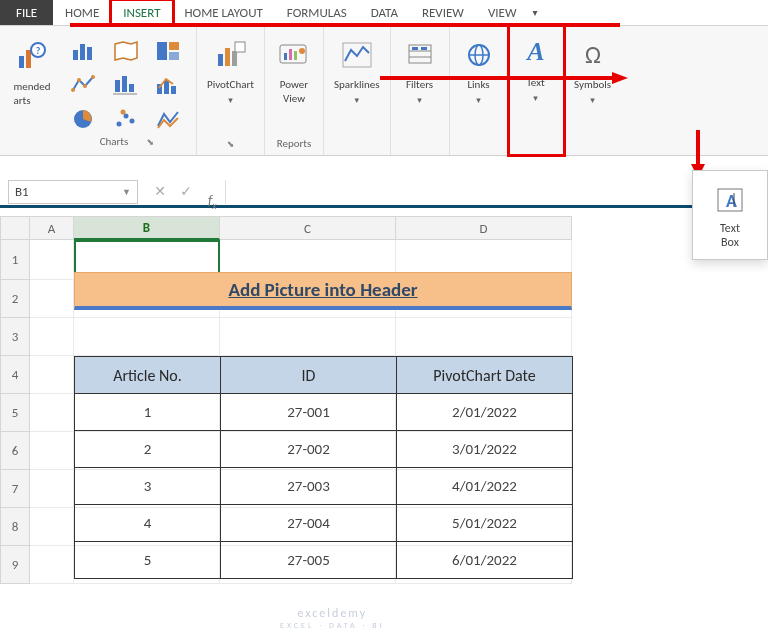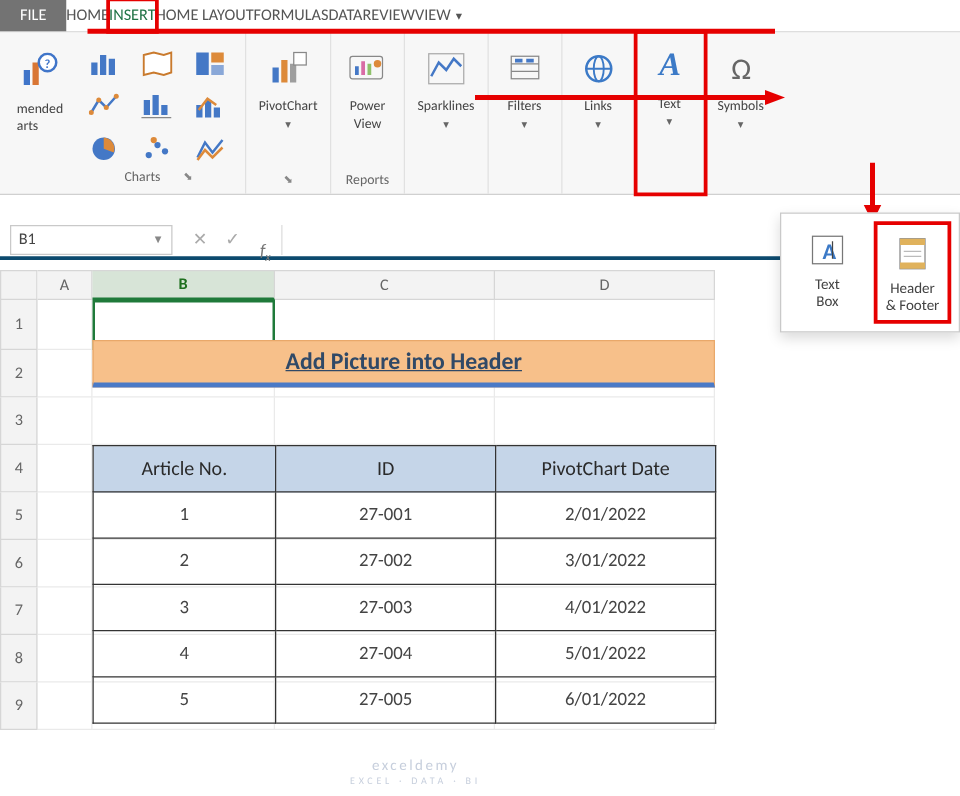--- a/index.html
+++ b/index.html
@@ -16,31 +16,31 @@
 
   
   .tab-bar {
     height: 26px;
     display: flex;
     align-items: stretch;
     border-bottom: 1px solid #d4d4d4;
     background: #fff;
   }
   .tab {
-    padding: 0 0;
+    padding: 0 12px;
     display: flex;
     align-items: center;
     font-size: 13px;
     color: #555;
     cursor: pointer;
     height: 100%;
     letter-spacing: 0 ;
   }
   .tab.file {
-    background: #737373;
+    background: #404040;
     color: #fff;
     font-weight: 400;
     padding: 0 16px;
   }
   .tab.active { color: #217346; }
 
   
   .redbox { outline: 3px solid #e60000; outline-offset: -1px; }
   .red-outline { border: 3px solid #e60000; }
 
@@ -491,32 +491,20 @@
 <div class="text-panel">
   <div class="panel-btn">
     <div class="ic">
       <svg width="28" height="26">
           <rect x="2" y="2" width="24" height="22" fill="#fff" stroke="#777"></rect>
           <text x="10" y="20" font-size="18" fill="#3c7ac7" font-weight="bold">A</text>
           <line x1="18" y1="6" x2="18" y2="20" stroke="#444"></line>
         </svg>
     </div>
     <div class="lbl"><span>Text</span><br><span>Box</span></div>
-  </div>
-  <div class="panel-btn red-outline">
-    <div class="ic">
-      <svg width="26" height="28">
-          <rect x="3" y="2" width="20" height="24" fill="#fff" stroke="#888"></rect>
-          <rect x="3" y="2" width="20" height="5" fill="#e0b25c"></rect>
-          <rect x="3" y="21" width="20" height="5" fill="#e0b25c"></rect>
-          <line x1="6" y1="12" x2="20" y2="12" stroke="#bbb"></line>
-          <line x1="6" y1="16" x2="20" y2="16" stroke="#bbb"></line>
-        </svg>
-    </div>
-    <div class="lbl"><span>Header</span><br><span>&amp; Footer</span></div>
   </div>
 </div>
 
 <div class="fx-row">
   <div class="namebox">
     <span>B1</span>
     <span class="dd">▼</span>
   </div>
   <div class="fx-btns">
     <div class="fx-btn">✕</div>

